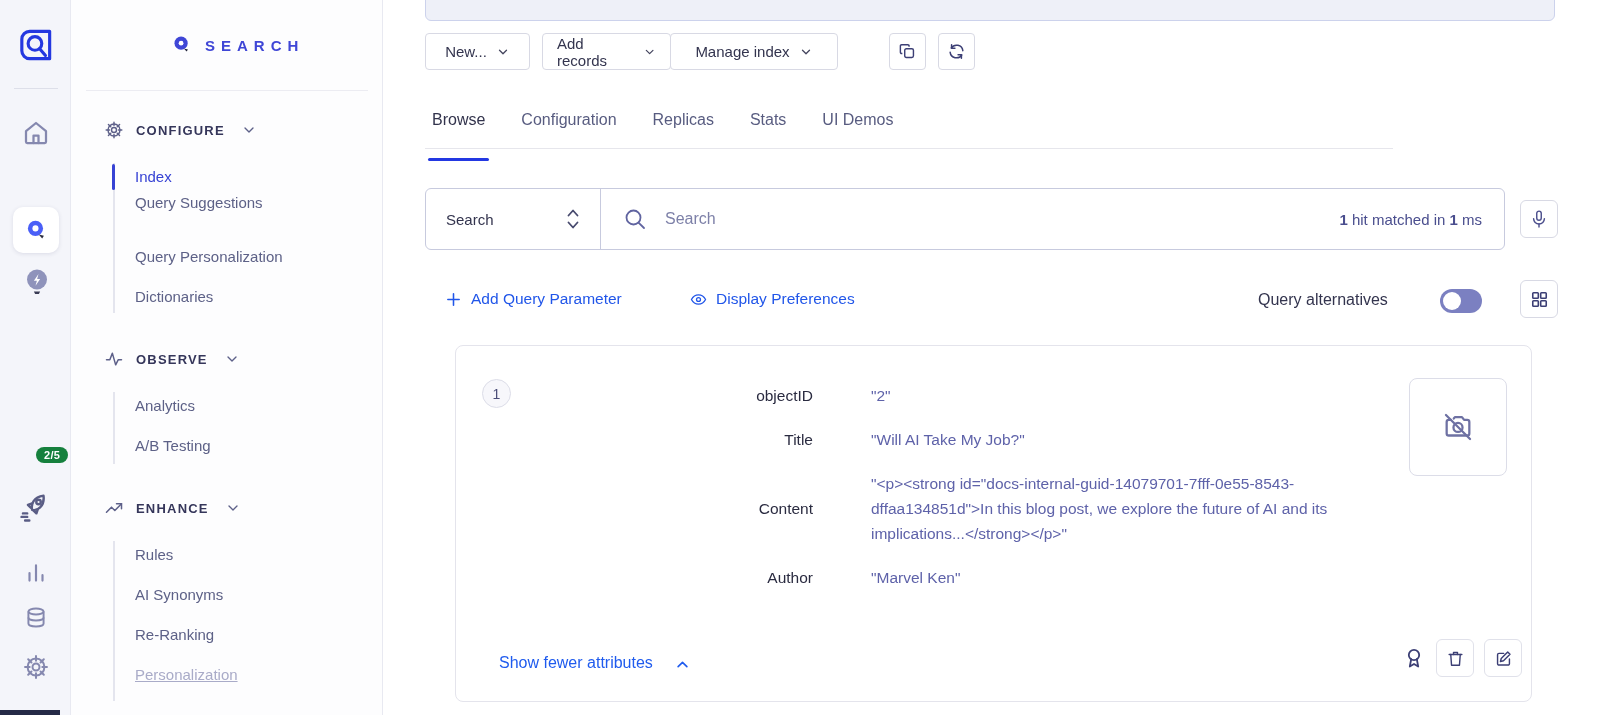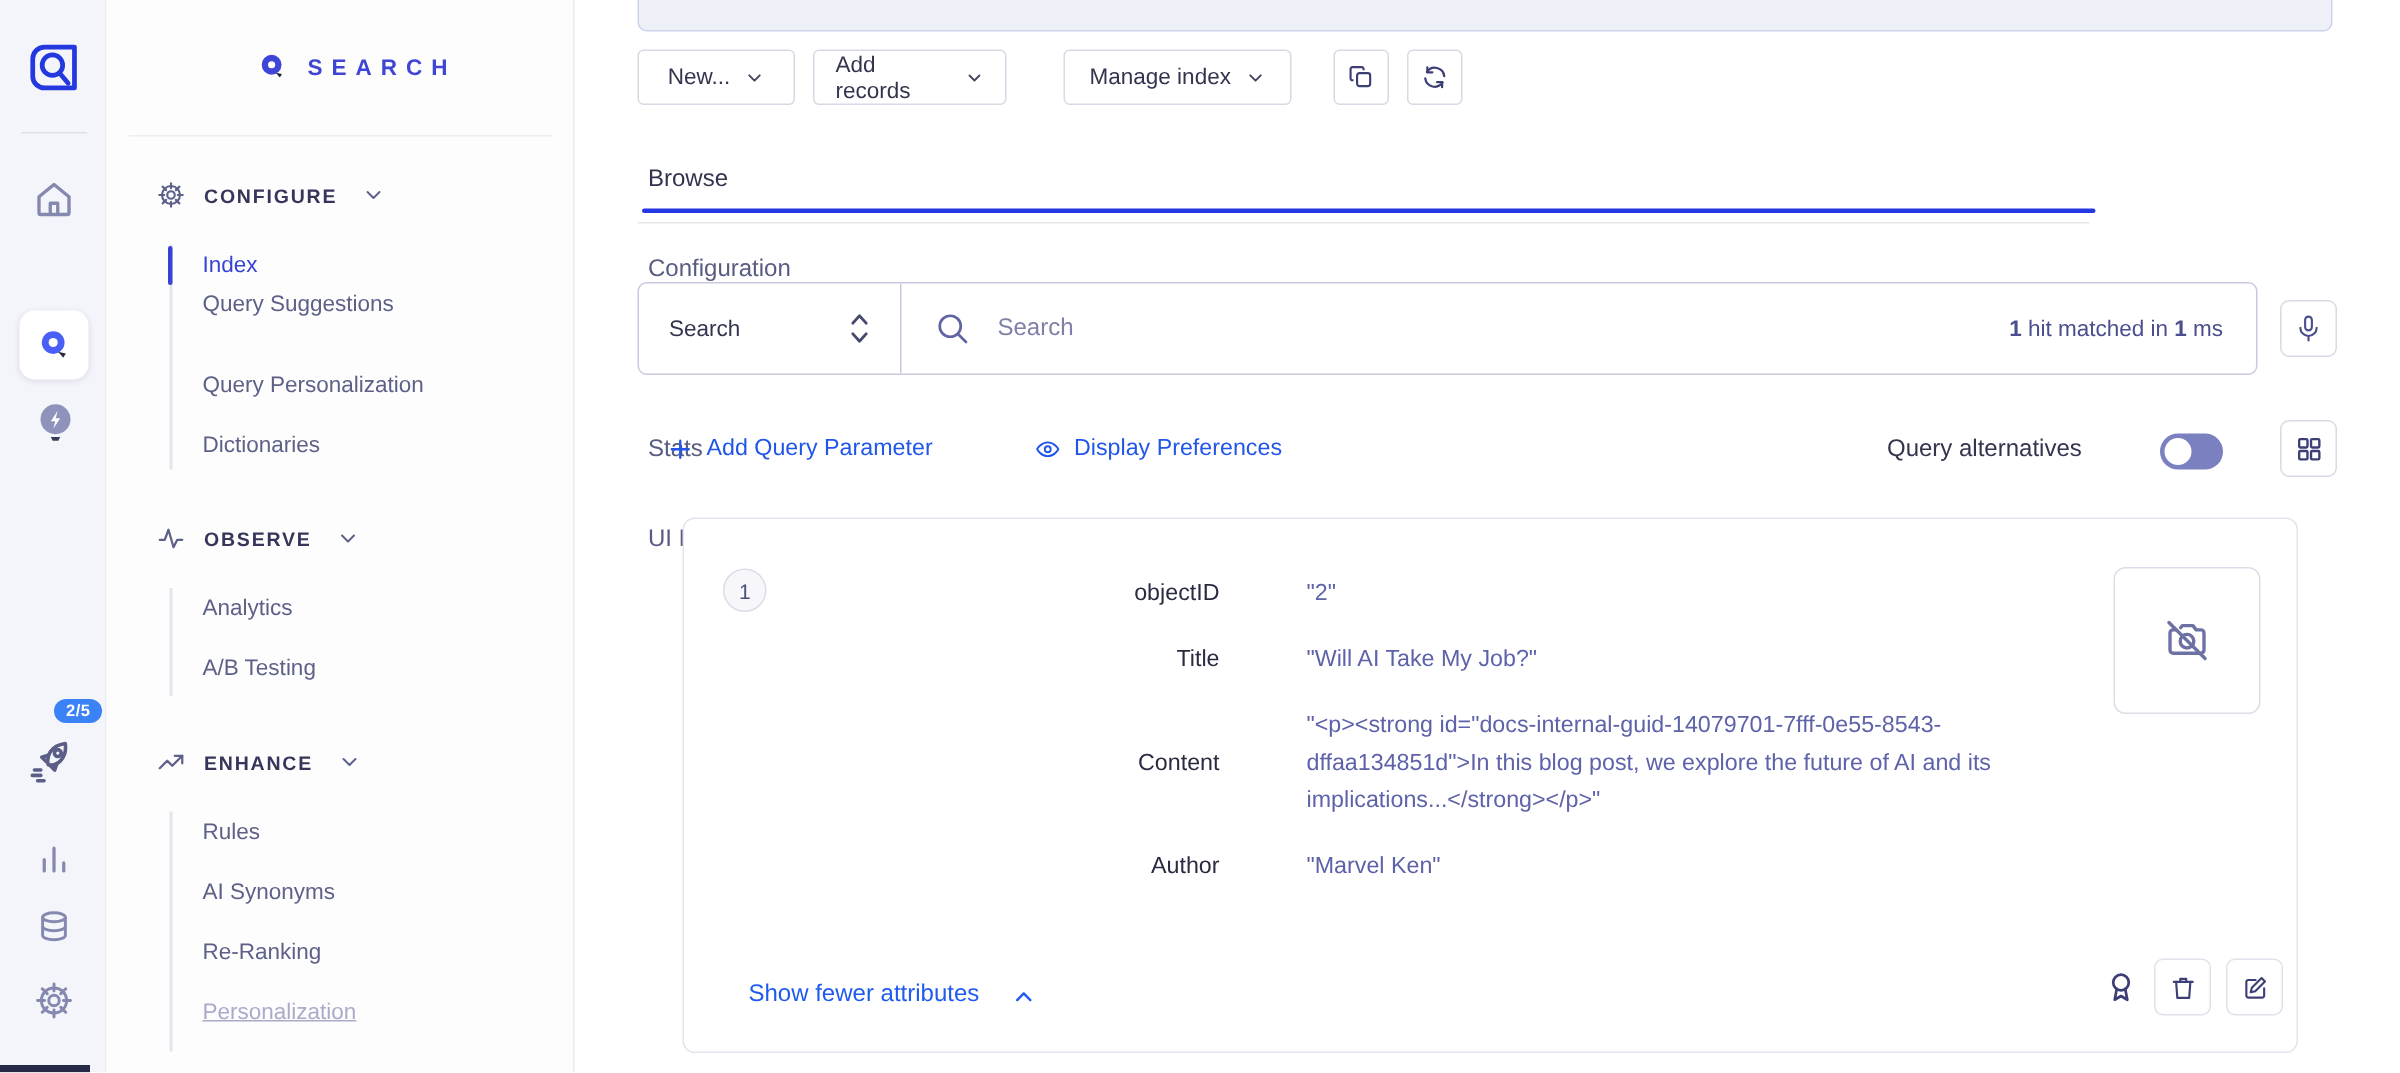--- a/index.html
+++ b/index.html
@@ -6,21 +6,21 @@
   html,body { width:1600px; height:715px; }
   body { font-family:"Liberation Sans", sans-serif; background:#fff; color:#33344e; overflow:hidden; }
   #app { position:relative; width:1600px; height:715px; background:#fff; overflow:hidden; }
 
   
   .rail { position:absolute; left:0; top:0; width:71px; height:715px; background:#f4f5fa; border-right:1px solid #e8e9f1; }
   .rail .logo { position:absolute; left:15px; top:24px; width:42px; height:42px; color:#2438e0; }
   .rail .rail-div { position:absolute; left:14px; top:88px; width:44px; height:1px; background:#dddfe9; }
   .rail-ic { position:absolute; left:21px; width:30px; height:30px; color:#8588af; }
   .rail-tile { position:absolute; left:13px; top:207px; width:46px; height:46px; background:#fff; border-radius:10px; box-shadow:0 1px 4px rgba(40,44,90,.12); display:flex; align-items:center; justify-content:center; }
-  .badge-pill { position:absolute; left:36px; top:466px; background:#3b82f6; color:#fff; font-size:11px; font-weight:bold; padding:2px 8px; border-radius:9px; letter-spacing:.3px; }
+  .badge-pill { position:absolute; left:36px; top:447px; background:#15803d; color:#fff; font-size:11px; font-weight:bold; padding:2px 8px; border-radius:9px; letter-spacing:.3px; }
   .win-edge { position:absolute; left:0; top:710px; width:60px; height:5px; background:#252a47; }
 
   
   .sidebar { position:absolute; left:71px; top:0; width:312px; height:715px; background:#fdfdfe; border-right:1px solid #e8e9f1; }
   .sb-title { position:absolute; left:100px; top:34px; display:flex; align-items:center; gap:12px; color:#3f46d6; }
   .sb-title .txt { font-size:15px; font-weight:bold; letter-spacing:6px; }
   .sb-title .mag { width:22px; height:22px; }
   .sb-div { position:absolute; left:15px; top:90px; width:282px; height:1px; background:#ececf2; }
   .sec-head { position:absolute; left:33px; display:flex; align-items:center; gap:12px; color:#35365a; cursor:pointer; }
   .sec-head .ic { width:20px; height:20px; color:#5d6089; }
@@ -31,21 +31,21 @@
   .sb-item.active { color:#3743d4; }
   .sb-item.dim { color:#a9abc8;text-decoration:underline; }
   .active-bar { position:absolute; left:41px; width:3px; height:26px; background:#3743d4; border-radius:2px; }
 
   
   .top-strip { position:absolute; left:425px; top:-10px; width:1130px; height:31px; background:#eef0f8; border:1px solid #ccd2ec; border-radius:6px; }
   .tb-btn { position:absolute; top:33px; height:37px; background:#fff; border:1px solid #d8d9e4; border-radius:4px; display:flex; align-items:center; justify-content:center; gap:9px; font-size:15px; color:#33344e; cursor:pointer; padding:0 14px; }
   .tb-btn .chev { width:14px; height:14px; color:#44455e; }
   .icon-btn { position:absolute; background:#fff; border:1px solid #d8d9e4; border-radius:4px; display:flex; align-items:center; justify-content:center; color:#3c3f75; cursor:pointer; }
 
-  .tabs { position:absolute; left:425px; top:105px; width:968px; height:44px; border-bottom:1px solid #e6e6ec; display:flex; gap:36px; padding-left:7px;flex-direction:column; }
+  .tabs { position:absolute; left:425px; top:105px; width:968px; height:44px; border-bottom:1px solid #e6e6ec; display:flex; gap:36px; padding-left:7px; }
   .tab { font-size:16px; color:#585c80; cursor:pointer; padding:6px 0 0 0; position:relative; }
   .tab.active { color:#32334c; }
   .tab.active::after { content:""; position:absolute; left:-4px; right:-4px; bottom:-13px; height:3px; background:#2338e2; border-radius:2px; }
 
   
   .searchbar { position:absolute; left:425px; top:188px; width:1080px; height:62px; border:1px solid #c7cade; border-radius:6px; background:#fff; display:flex; align-items:stretch; }
   .scope { width:175px; border-right:1px solid #c7cade; display:flex; align-items:center; justify-content:space-between; padding:0 18px 0 20px; cursor:pointer; }
   .scope .txt { font-size:15px; color:#33344e; }
   .scope .ud { width:18px; height:26px; color:#474a6e; }
   .sb-main { flex:1; display:flex; align-items:center; padding:0 22px; gap:18px; }
@@ -220,21 +220,21 @@
     <svg class="chev" viewBox="0 0 24 24" fill="none" stroke="currentColor" stroke-width="2.2" stroke-linecap="round" stroke-linejoin="round">
         <path d="M6 9l6 6 6-6"></path>
       </svg>
   </div>
   <div class="tb-btn" style="left:542px;width:129px">
     <span>Add records</span>
     <svg class="chev" viewBox="0 0 24 24" fill="none" stroke="currentColor" stroke-width="2.2" stroke-linecap="round" stroke-linejoin="round">
         <path d="M6 9l6 6 6-6"></path>
       </svg>
   </div>
-  <div class="tb-btn" style="left:709px;width:152px">
+  <div class="tb-btn" style="left:670px;width:168px">
     <span>Manage index</span>
     <svg class="chev" viewBox="0 0 24 24" fill="none" stroke="currentColor" stroke-width="2.2" stroke-linecap="round" stroke-linejoin="round">
         <path d="M6 9l6 6 6-6"></path>
       </svg>
   </div>
   <div class="icon-btn" style="left:889px;top:33px;width:37px;height:37px">
     <svg width="19" height="19" viewBox="0 0 24 24" fill="none" stroke="currentColor" stroke-width="1.8" stroke-linejoin="round">
       <rect x="8.5" y="8.5" width="11" height="11" rx="2"></rect>
       <path d="M5.5 14.5 h-1 a1.5 1.5 0 0 1-1.5-1.5 V5 a1.5 1.5 0 0 1 1.5-1.5 h8 A1.5 1.5 0 0 1 14 5 v1"></path>
     </svg>

